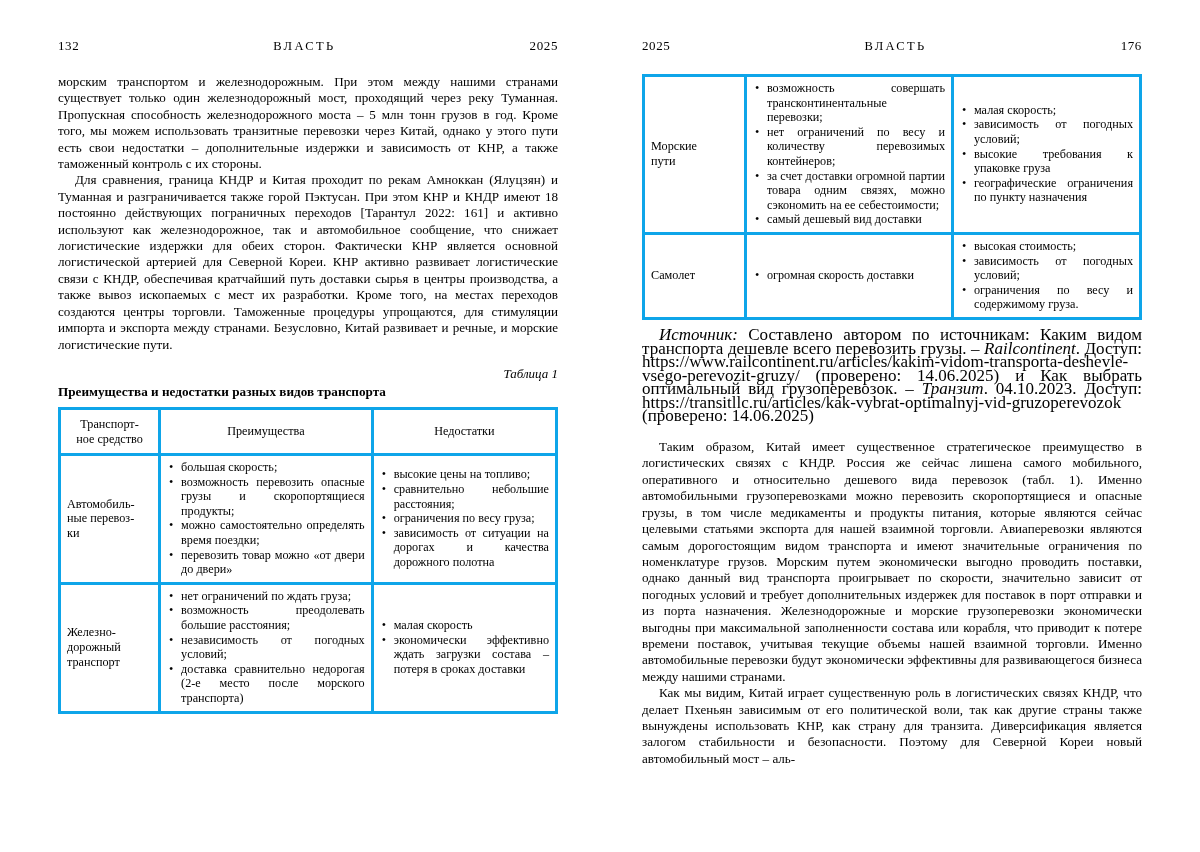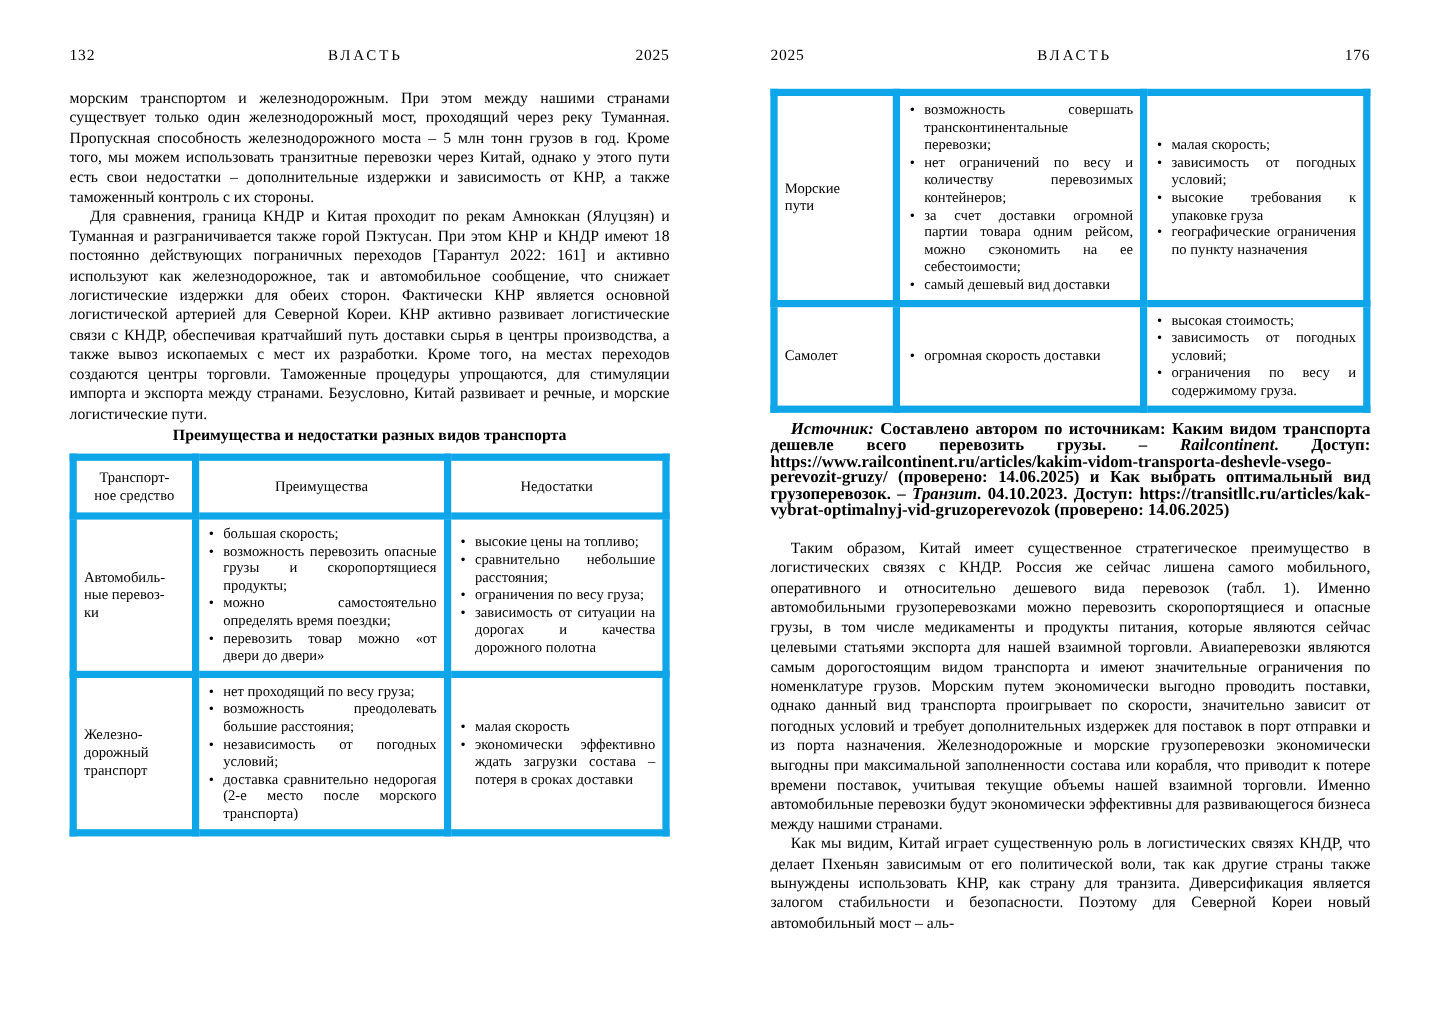--- a/index.html
+++ b/index.html
@@ -64,35 +64,35 @@
   .body-text p.noindent {
     text-indent: 0;
   }
   .table-caption-num {
     font-style: italic;
     text-align: right;
     font-size: 13px;
     margin-top: 13px;
   }
   .table-caption-title {
-    text-align: center;
+    text-align: left;
     font-weight: bold;
     font-size: 13.2px;
     line-height: 16px;
     margin-top: 2px;
     margin-bottom: 7px;
   }
   table.t {
     border-collapse: collapse;
     width: 100%;
     font-size: 12.2px;
     line-height: 14.6px;
   }
   table.t td, table.t th {
-    border: 6px solid #0ea5e9;
+    border: 3px solid #0ea5e9;
     padding: 4px 6px 5px 6px;
     vertical-align: middle;
     text-align: left;
     font-weight: normal;
   }
   table.t th {
     text-align: center;
     vertical-align: middle;
     padding: 7px 5px;
   }
@@ -111,26 +111,25 @@
     text-indent: 0;
     text-align: justify;
   }
   ul.bullets li:before {
     content: "•";
     position: absolute;
     left: 2px;
     top: 0;
   }
   .source-note {
-    font-size: 14px;
+    font-size: 17px;
     line-height: 13.6px;
     text-align: justify;
     margin-top: 8px;
     text-indent: 17px;
-    font-weight: bold;
   }
   .source-note .lbl {
     font-style: italic;
   }
   .source-note .ital {
     font-style: italic;
   }
   .gap-after-table {
     height: 16px;
   }
@@ -152,20 +151,21 @@
       <span class="folio">132</span>
       <span class="journal">ВЛАСТЬ</span>
       <span class="folio">2025</span>
     </div>
 
     <div class="body-text">
       <p class="noindent">морским транспортом и железнодорожным. При этом между нашими странами существует только один железнодорожный мост, проходящий через реку Туманная. Пропускная способность железнодорожного моста – 5 млн тонн грузов в год. Кроме того, мы можем использовать транзитные перевозки через Китай, однако у этого пути есть свои недостатки – дополнительные издержки и зависимость от КНР, а также таможенный контроль с их стороны.</p>
       <p>Для сравнения, граница КНДР и Китая проходит по рекам Амноккан (Ялуцзян) и Туманная и разграничивается также горой Пэктусан. При этом КНР и КНДР имеют 18 постоянно действующих пограничных переходов [Тарантул 2022: 161] и активно используют как железнодорожное, так и автомобильное сообщение, что снижает логистические издержки для обеих сторон. Фактически КНР является основной логистической артерией для Северной Кореи. КНР активно развивает логистические связи с КНДР, обеспечивая кратчайший путь доставки сырья в центры производства, а также вывоз ископаемых с мест их разработки. Кроме того, на местах переходов создаются центры торговли. Таможенные процедуры упрощаются, для стимуляции импорта и экспорта между странами. Безусловно, Китай развивает и речные, и морские логистические пути.</p>
     </div>
 
+    <div class="table-caption-num">Таблица 1</div>
     <div class="table-caption-title">
       <div>Преимущества и недостатки разных видов транспорта</div>
     </div>
 
     <table class="t">
       <thead>
         <tr>
           <th class="w-col-1">
             <span>Транспорт-</span><br>
             <span>ное средство</span>
@@ -199,21 +199,21 @@
           </td>
         </tr>
         <tr>
           <td class="head-cell">
             <span>Железно-</span><br>
             <span>дорожный</span><br>
             <span>транспорт</span>
           </td>
           <td>
             <ul class="bullets">
-              <li>нет проходящий по весу груза;</li>
+              <li>нет ограничений по ждать груза;</li>
               <li>возможность преодолевать большие расстояния;</li>
               <li>независимость от погодных условий;</li>
               <li>доставка сравнительно недорогая (2-е место после морского транспорта)</li>
             </ul>
           </td>
           <td>
             <ul class="bullets">
               <li>малая скорость</li>
               <li>экономически эффективно ждать загрузки состава – потеря в сроках доставки</li>
             </ul>
@@ -236,21 +236,21 @@
       <tbody>
         <tr>
           <td class="rt-col-1 head-cell">
             <span>Морские</span><br>
             <span>пути</span>
           </td>
           <td class="rt-col-2">
             <ul class="bullets">
               <li>возможность совершать трансконтинентальные перевозки;</li>
               <li>нет ограничений по весу и количеству перевозимых контейнеров;</li>
-              <li>за счет доставки огромной партии товара одним рейсом, можно сэкономить на ее себестоимости;</li>
+              <li>за счет доставки огромной партии товара одним связях, можно сэкономить на ее себестоимости;</li>
               <li>самый дешевый вид доставки</li>
             </ul>
           </td>
           <td class="rt-col-3">
             <ul class="bullets">
               <li>малая скорость;</li>
               <li>зависимость от погодных условий;</li>
               <li>высокие требования к упаковке груза</li>
               <li>географические ограничения по пункту назначения</li>
             </ul>

